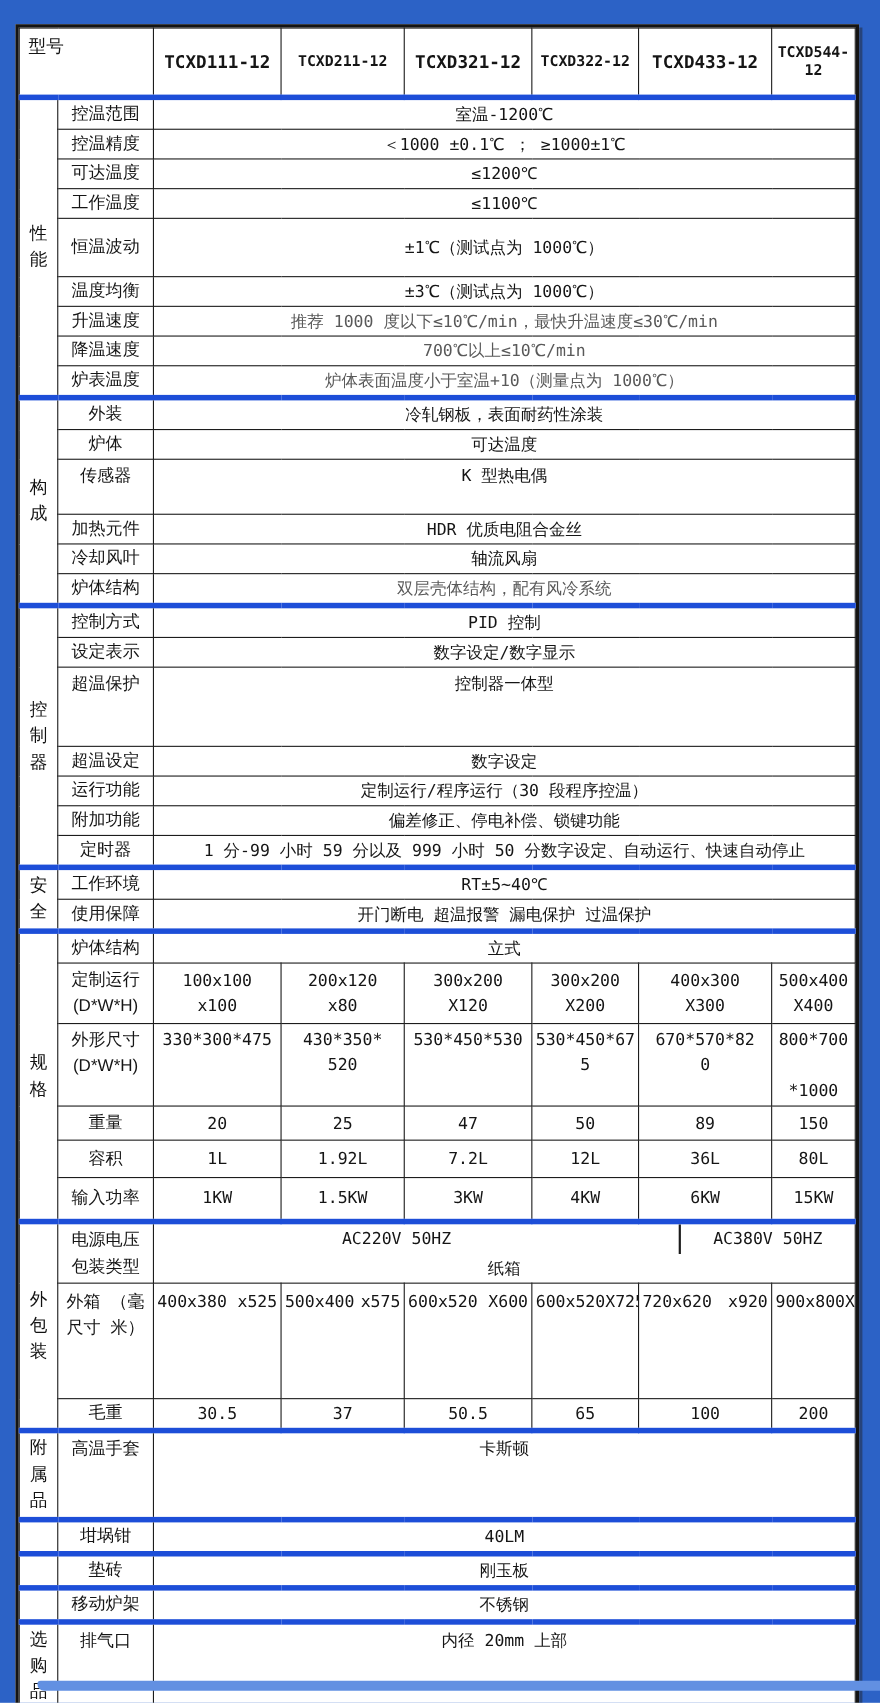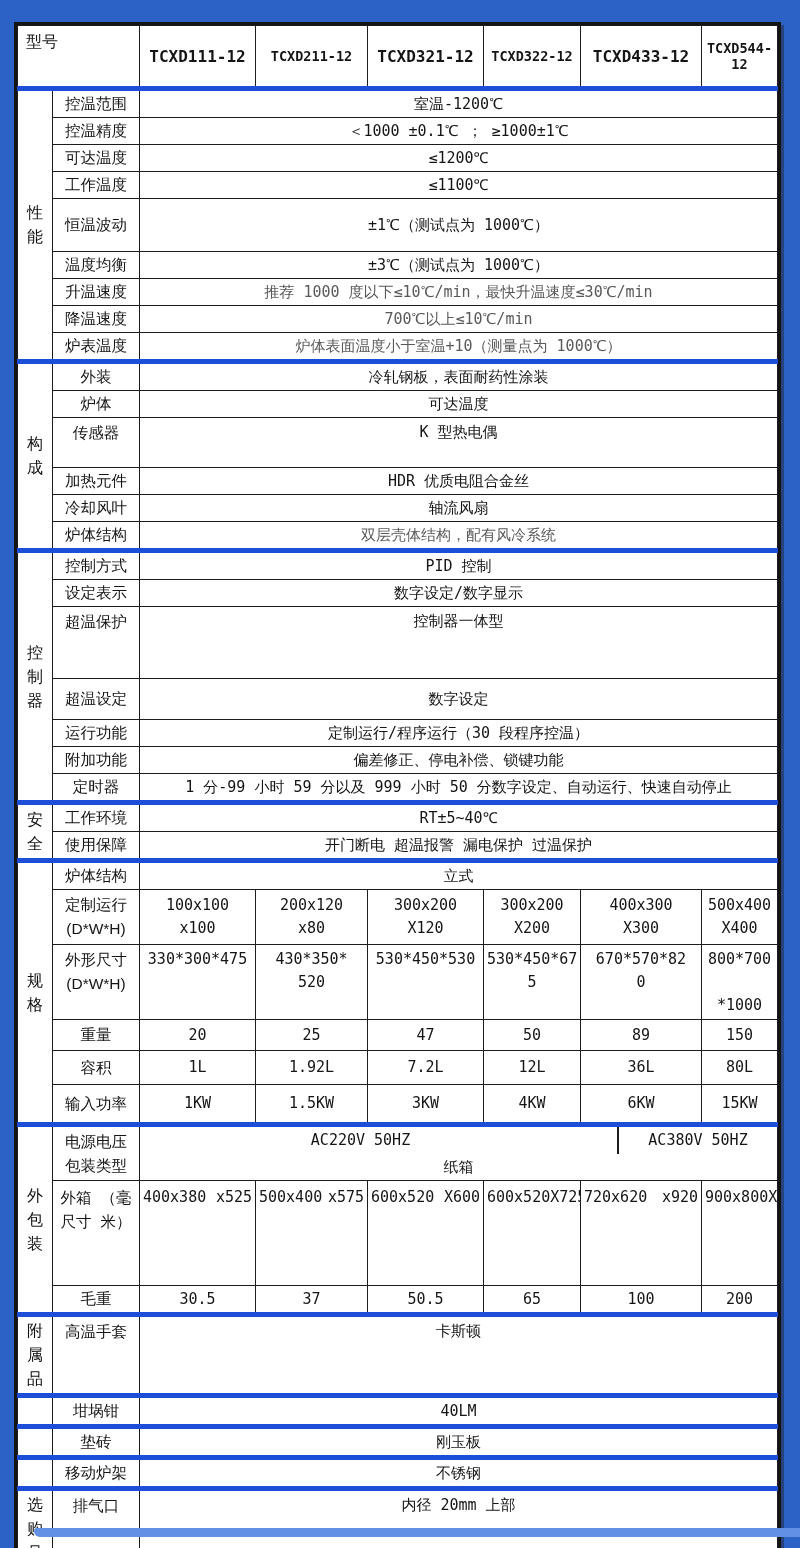--- a/index.html
+++ b/index.html
@@ -153,21 +153,21 @@
           <td class="val" colspan="6">PID 控制</td>
         </tr>
         <tr style="height: 26px;">
           <td class="lbl">设定表示</td>
           <td class="val" colspan="6">数字设定/数字显示</td>
         </tr>
         <tr class="vtop" style="height: 72px;">
           <td class="lbl">超温保护</td>
           <td class="val" colspan="6">控制器一体型</td>
         </tr>
-        <tr style="height: 41px; padding-left: 10px;">
+        <tr style="height: 27px; padding-left: 10px;">
           <td class="lbl">超温设定</td>
           <td class="val" colspan="6">数字设定</td>
         </tr>
         <tr style="height: 27px;">
           <td class="lbl">运行功能</td>
           <td class="val" colspan="6">定制运行/程序运行（30 段程序控温）</td>
         </tr>
         <tr style="height: 26px;">
           <td class="lbl">附加功能</td>
           <td class="val" colspan="6">偏差修正、停电补偿、锁键功能</td>

